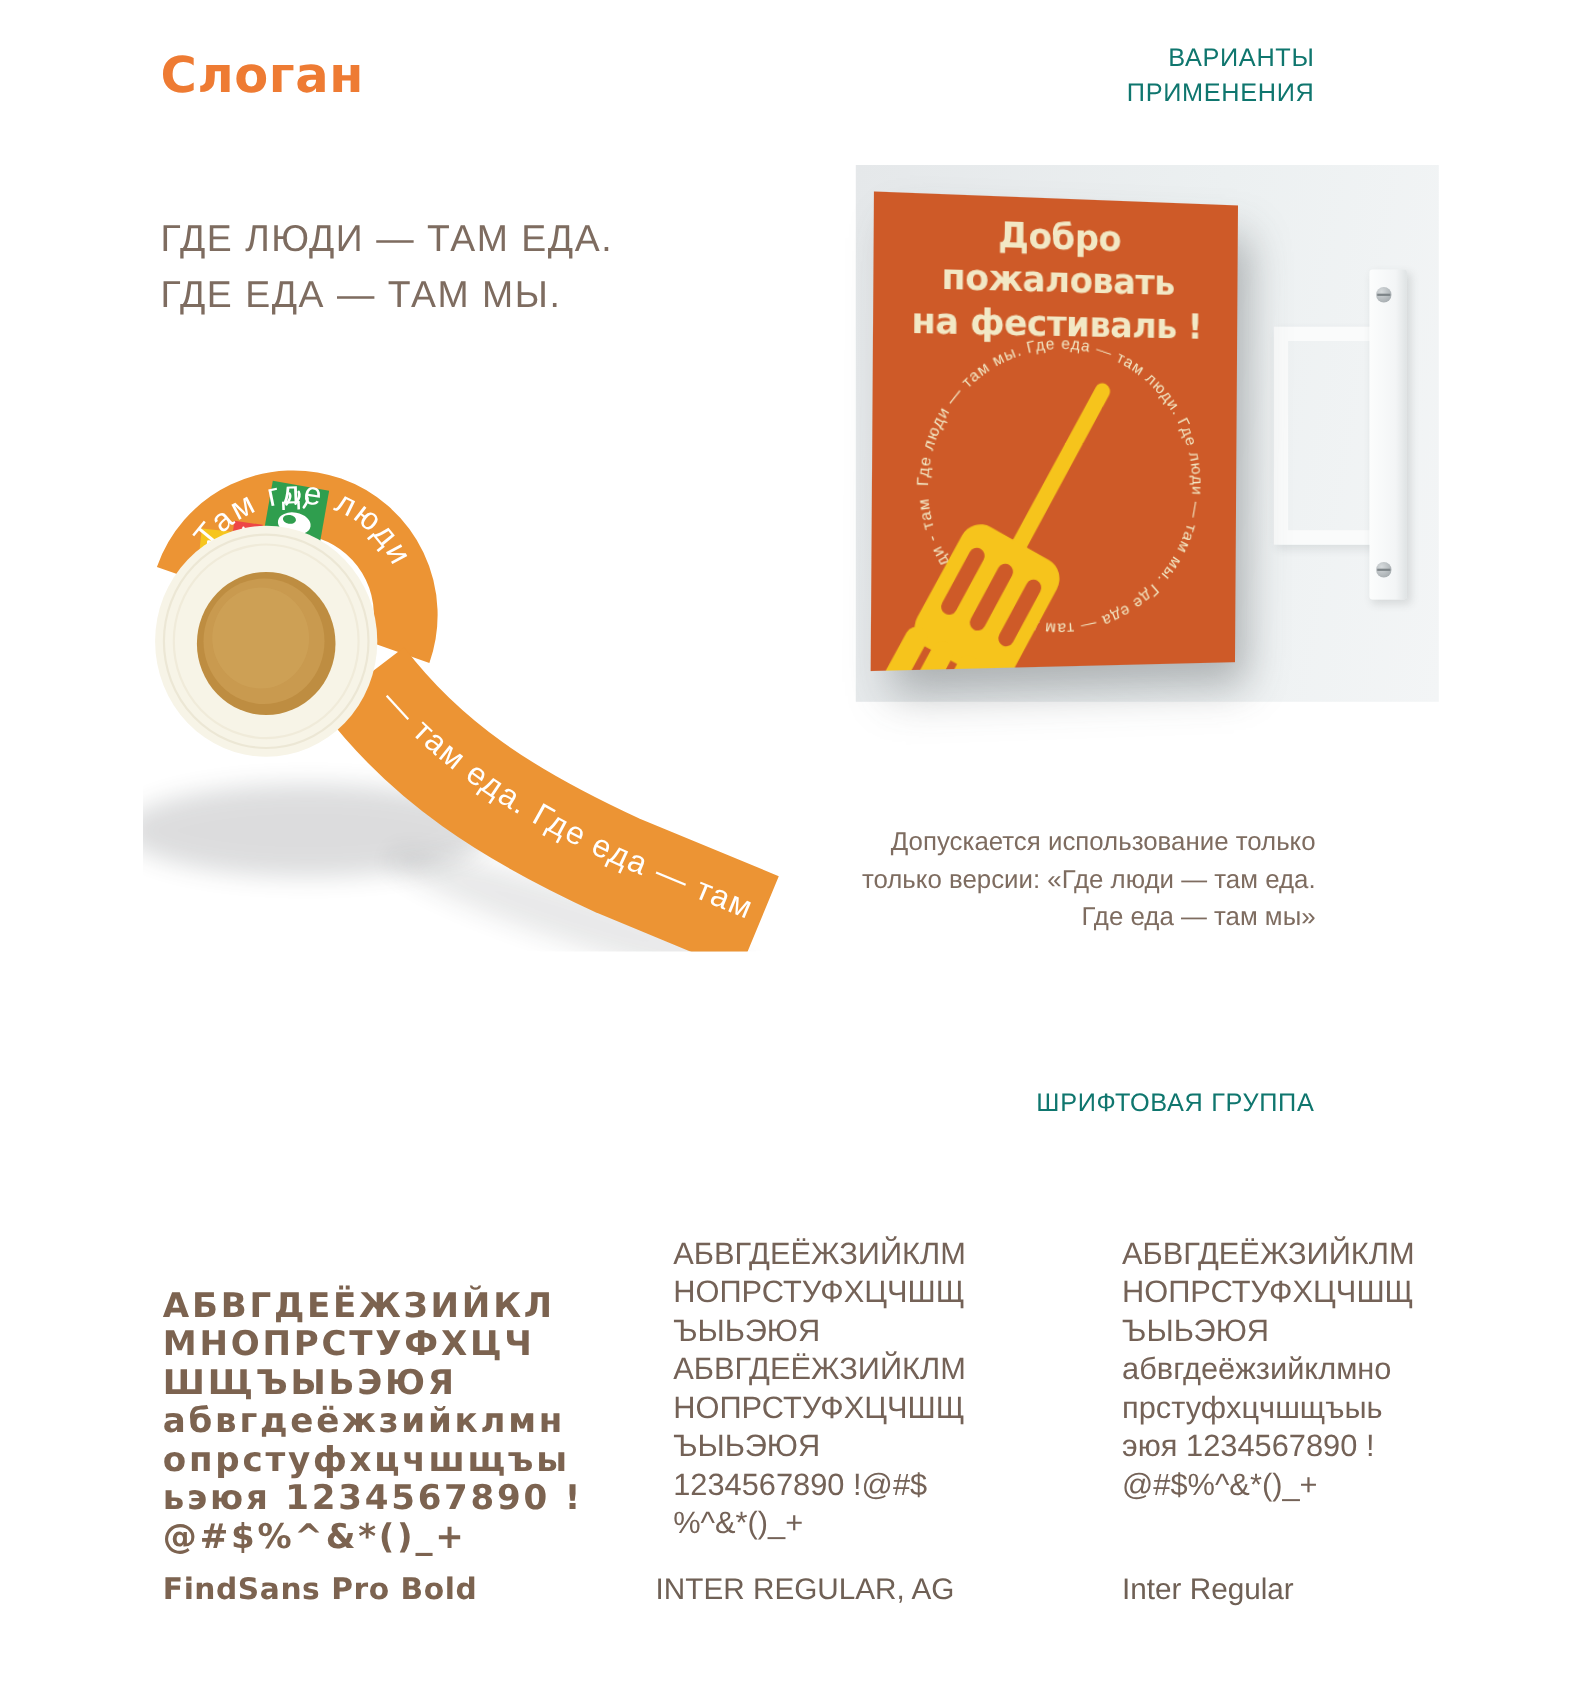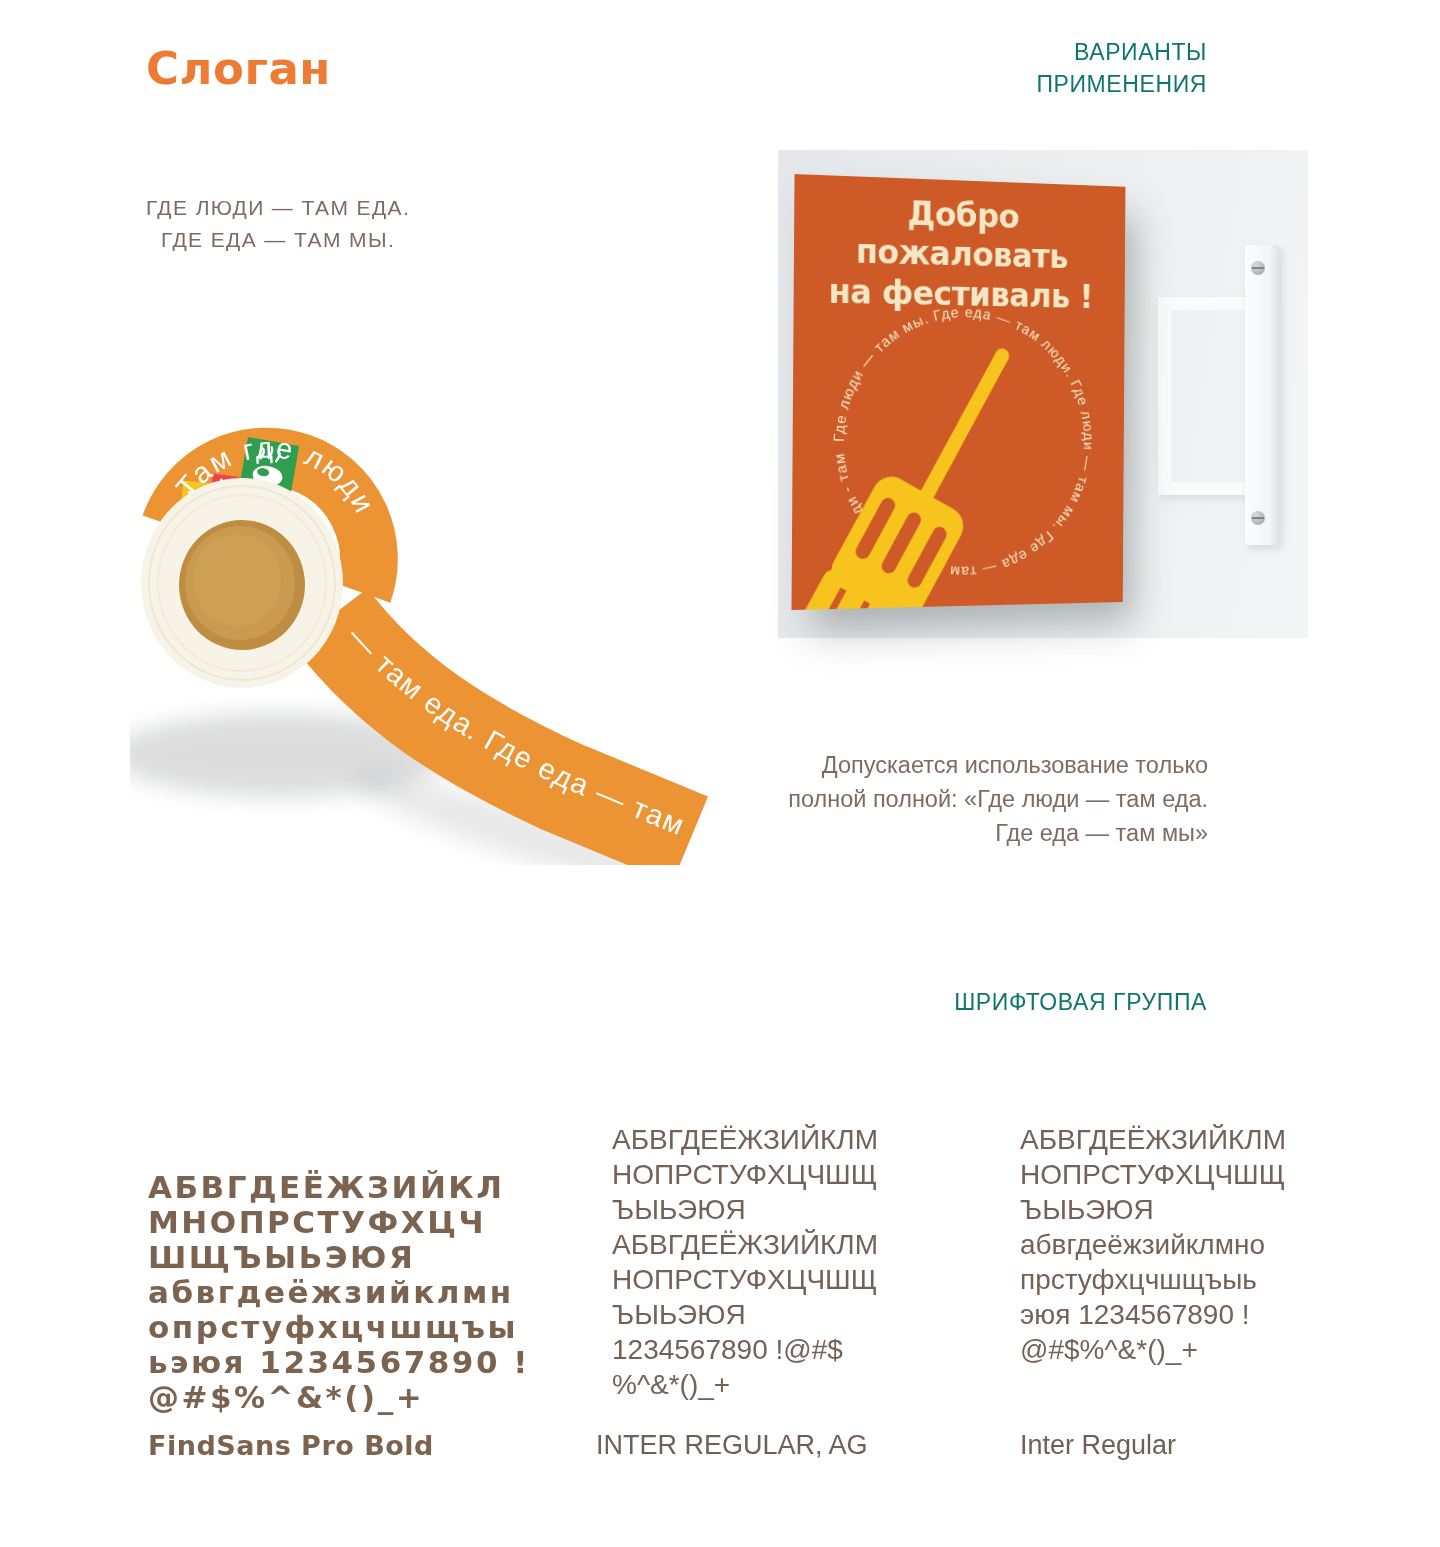--- a/index.html
+++ b/index.html
@@ -1,28 +1,28 @@
 <!DOCTYPE html>
 <html><head>
 <meta charset="utf-8">
 <style>
   html,body{margin:0;padding:0;background:#ffffff;}
   #canvas{position:relative;width:1336px;height:1547px;background:#ffffff;overflow:hidden;
-          font-family:"Liberation Sans", sans-serif;padding-left:12px;}
+          font-family:"Liberation Sans", sans-serif;}
   .preline{white-space:pre-line;}
 
   
   .section-heading{position:absolute;left:146px;font-family:"DejaVu Sans", sans-serif;
       font-weight:700;font-size:45px;color:#EE7B33;letter-spacing:0.5px;}
   .side-label{position:absolute;right:141px;text-align:right;font-size:23px;line-height:1.4;
       color:#0f766e;letter-spacing:0.6px;}
 
   
-  .slogan{position:absolute;left:146px;top:192px;font-size:21px;line-height:1.5;
-      color:#7E6C60;letter-spacing:1.4px;text-align:center;}
+  .slogan{position:absolute;left:146px;top:192px;font-size:34px;line-height:1.5;
+      color:#7E6C60;letter-spacing:1.4px;}
 
   
   .note{position:absolute;right:140px;top:748px;width:560px;text-align:right;
       font-size:23.5px;line-height:1.45;color:#7E6C60;}
 
   
   .sign-photo{position:absolute;left:778px;top:150px;width:530px;height:488px;
       background:linear-gradient(100deg,#e5e8ea 0%,#ecf0f1 55%,#f3f5f6 100%);}
   .bracket-arm{position:absolute;left:380px;top:147px;width:76px;height:172px;
       border:13px solid #fafbfb;box-shadow:3px 4px 8px rgba(60,65,70,0.12);}
@@ -137,21 +137,21 @@
 
     <ellipse cx="112" cy="158" rx="101" ry="105" fill="#F7F4E7"></ellipse>
     <ellipse cx="112" cy="158" rx="93" ry="97" fill="none" stroke="#ECE7D5" stroke-width="2"></ellipse>
     <ellipse cx="112" cy="158" rx="84" ry="88" fill="none" stroke="#F0EBDA" stroke-width="2"></ellipse>
     <ellipse cx="112" cy="160" rx="63" ry="65" fill="#BE8D41"></ellipse>
     <ellipse cx="110" cy="158" rx="55" ry="57" fill="#C99A4F"></ellipse>
     <ellipse cx="107" cy="155" rx="44" ry="46" fill="#CFA258" opacity="0.7"></ellipse>
   </svg>
 
   <div class="note preline">Допускается использование только
-полной полной: «Где люди — там еда.
+только версии: «Где люди — там еда.
 Где еда — там мы»</div>
 
 
   <div class="side-label" style="top:986px;">ШРИФТОВАЯ ГРУППА</div>
 
   <div class="specimen bold preline" style="left:148px;width:440px;margin-top:48px;">АБВГДЕЁЖЗИЙКЛ
 МНОПРСТУФХЦЧ
 ШЩЪЫЬЭЮЯ
 абвгдеёжзийклмн
 опрстуфхцчшщъы

